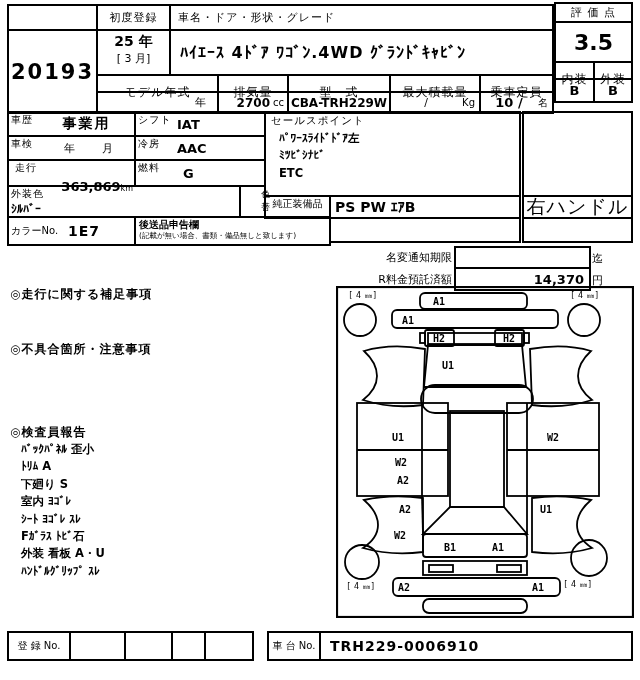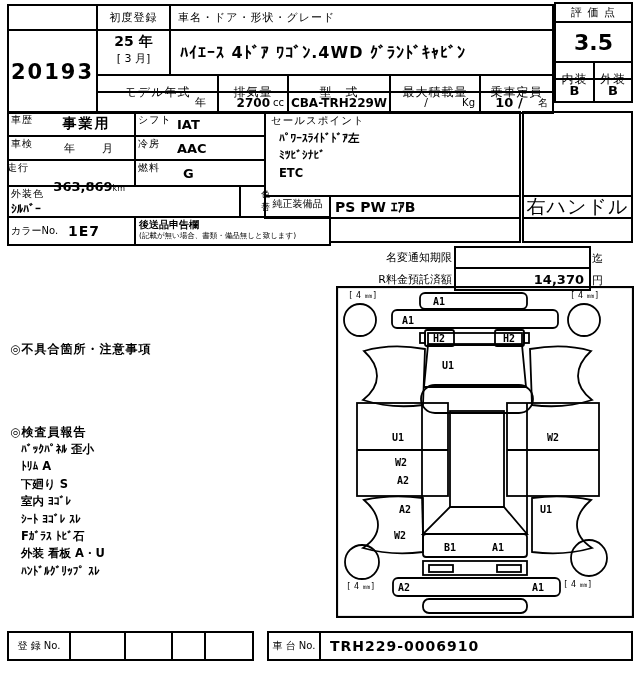--- a/index.html
+++ b/index.html
@@ -125,21 +125,21 @@
     <div class="l val" style="position:absolute;left:42px;top:0;bottom:0;font-size:13px;">IAT</div>
   </div>
   <div class="abs" style="left:8px;top:136px;width:127px;height:24px;">
     <span class="celllabel">車検</span>
     <div class="r" style="position:absolute;left:0;top:0;right:14px;bottom:0;font-size:11px;letter-spacing:8px;">年　月</div>
   </div>
   <div class="abs" style="left:135px;top:136px;width:130px;height:24px;">
     <span class="celllabel">冷房</span>
     <div class="l val" style="position:absolute;left:42px;top:0;bottom:0;font-size:13px;">AAC</div>
   </div>
-  <div class="abs" style="left:4px;top:160px;width:127px;height:36px;padding-left:34px;">
+  <div class="abs" style="left:12px;top:160px;width:127px;height:36px;padding-left:34px;">
     <span class="celllabel">走行</span>
     <div class="r" style="position:absolute;left:0;top:4px;right:6px;bottom:0;align-items:flex-end;padding-bottom:2px;">
       <span class="val" style="font-size:13px;">363,869</span>
       <span style="font-size:8px;padding-bottom:1px;">km</span>
     </div>
   </div>
   <div class="abs" style="left:135px;top:160px;width:130px;height:26px;">
     <span class="celllabel">燃料</span>
     <div class="l val" style="position:absolute;left:48px;top:0;bottom:0;font-size:13px;">G</div>
   </div>
@@ -174,20 +174,21 @@
   <div class="abs c" style="left:523px;top:196px;width:109px;height:22px;font-size:19px;letter-spacing:1px;">右ハンドル</div>
   <div class="abs" style="left:523px;top:218px;width:109px;height:24px;"></div>
 
   <div class="abs r" style="left:330px;top:248px;width:122px;height:19px;font-size:11px;">名変通知期限</div>
   <div class="abs r val" style="left:455px;top:247px;width:135px;height:21px;padding-right:6px;font-size:13px;"></div>
   <div class="abs l" style="left:592px;top:249px;width:20px;height:18px;font-size:11px;">迄</div>
   <div class="abs r" style="left:330px;top:269px;width:122px;height:20px;font-size:11px;">R料金預託済額</div>
   <div class="abs r val" style="left:455px;top:268px;width:135px;height:22px;padding-right:6px;font-size:13px;">14,370</div>
   <div class="abs l" style="left:592px;top:271px;width:20px;height:18px;font-size:11px;">円</div>
 
+  <div class="abs note-h" style="left:10px;top:286px;">◎走行に関する補足事項</div>
   <div class="abs note-h" style="left:10px;top:341px;">◎不具合箇所・注意事項</div>
   <div class="abs note-h" style="left:10px;top:424px;">◎検査員報告</div>
   <div class="abs" style="left:21px;top:441px;width:280px;">
       <div class="list-line">ﾊﾞｯｸﾊﾟﾈﾙ 歪小</div>
       <div class="list-line">ﾄﾘﾑ A</div>
       <div class="list-line">下廻り S</div>
       <div class="list-line">室内 ﾖｺﾞﾚ</div>
       <div class="list-line">ｼｰﾄ ﾖｺﾞﾚ ｽﾚ</div>
       <div class="list-line">Fｶﾞﾗｽ ﾄﾋﾞ石</div>
       <div class="list-line">外装 看板 A・U</div>

